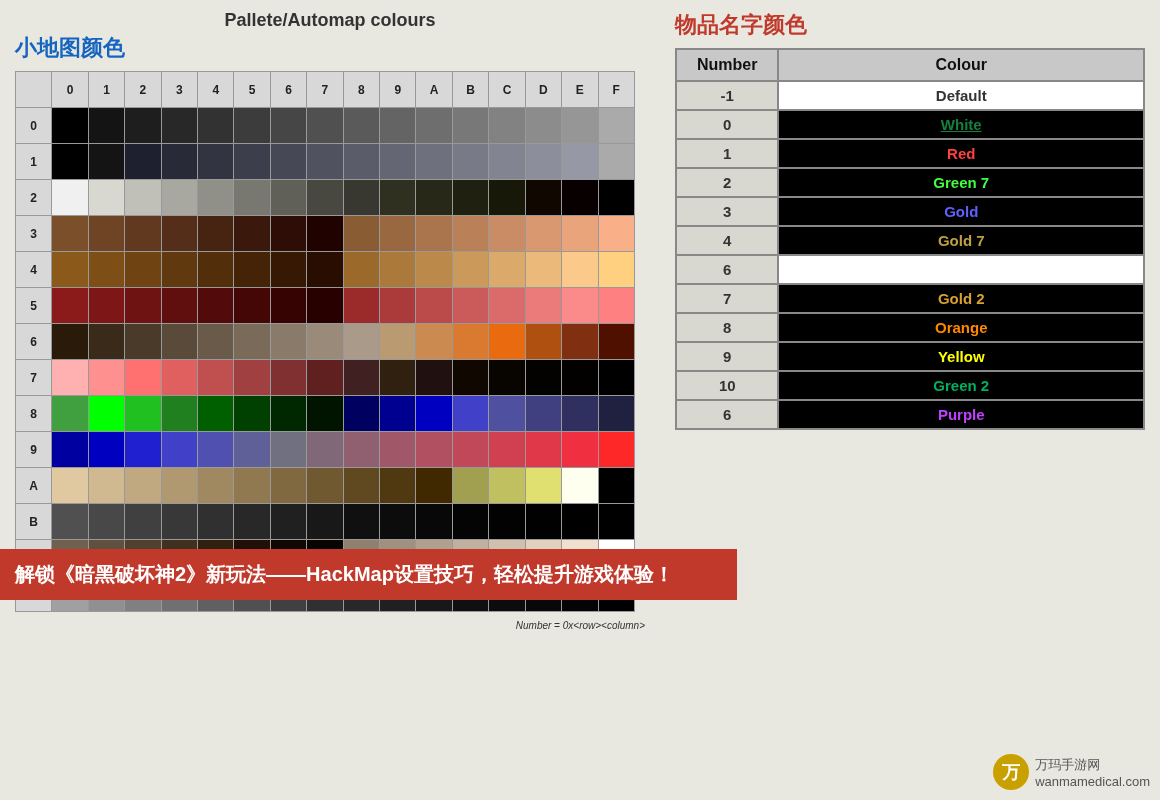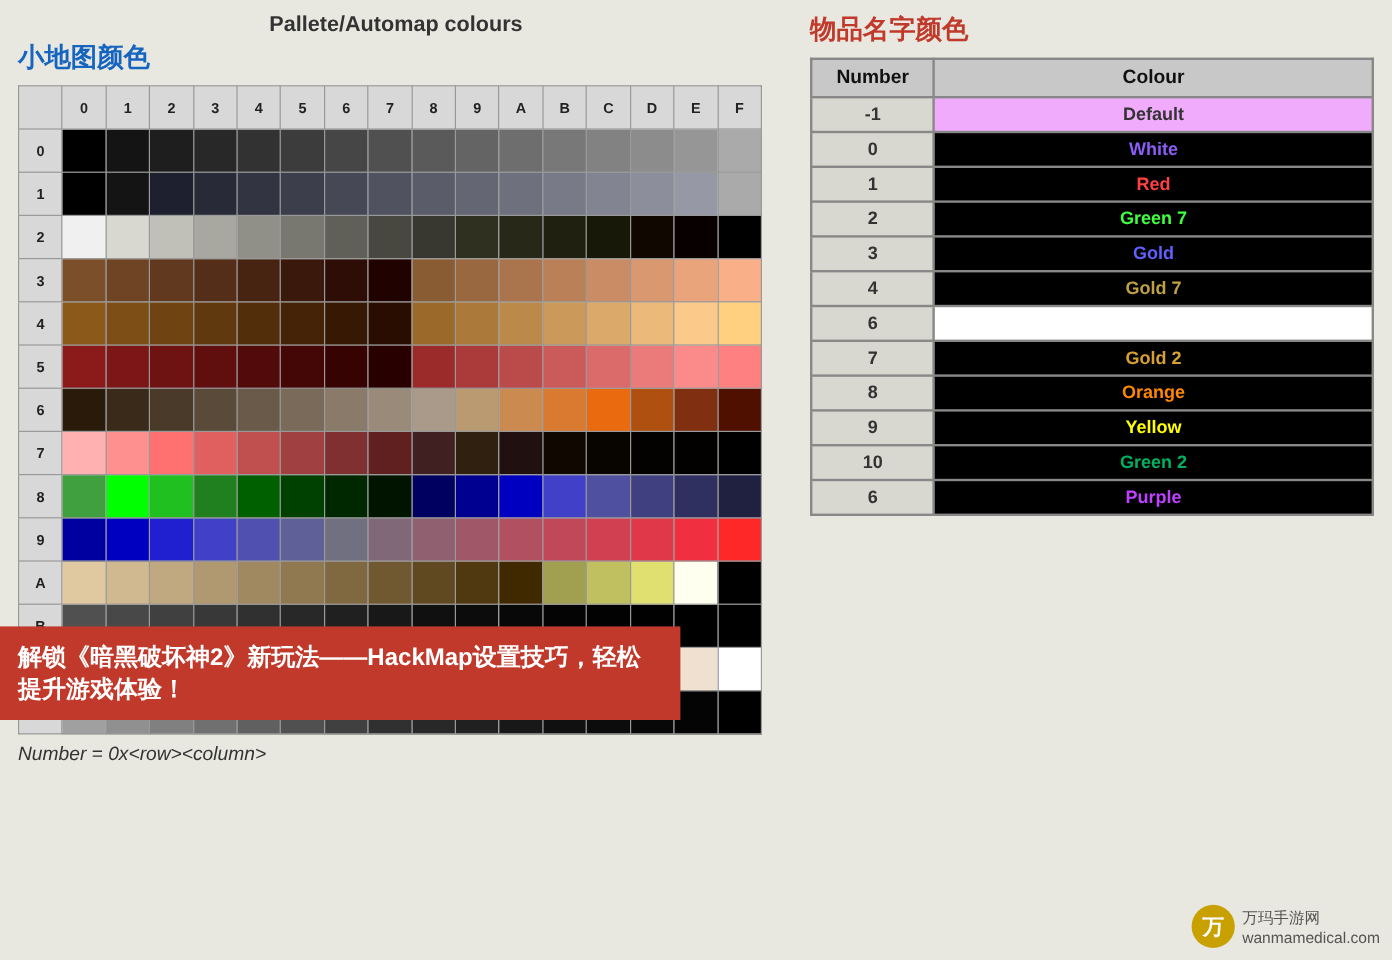--- a/index.html
+++ b/index.html
@@ -65,33 +65,33 @@
       background: #d8d8d8;
       color: #222;
       font-weight: bold;
     }
 
     .color-cell {
       border: 1px solid #888;
     }
 
     .formula-text {
-      text-align: left;
-      font-size: 16px;
+      text-align: right;
+      font-size: 10px;
       color: #333;
       margin-top: 8px;
       font-style: italic;
     }
 
     
     .banner-overlay {
       position: absolute;
       bottom: 200px;
       left: 0;
-      width: 567px;
+      width: 737px;
       background: #c0392b;
       color: #fff;
       font-size: 20px;
       font-weight: bold;
       padding: 12px 15px;
       z-index: 10;
     }
 
     
     .right-section {
@@ -495,25 +495,25 @@
       <thead>
         <tr>
           <th>Number</th>
           <th>Colour</th>
         </tr>
       </thead>
       <tbody id="text-colours-tbody">
 
       <tr>
             <td class="td-number">-1</td>
-            <td class="td-colour" style="background-color: #f0abfc; color: rgb(51, 51, 51);">Default</td>
+            <td class="td-colour" style="background-color: #ffffff; color: rgb(51, 51, 51);">Default</td>
           </tr>
           <tr>
             <td class="td-number">0</td>
-            <td class="td-colour" style="background-color: rgb(0, 0, 0); color: #8b5cf6;">White</td>
+            <td class="td-colour" style="background-color: rgb(0, 0, 0); color: #15803d; text-decoration: underline;">White</td>
           </tr>
           <tr>
             <td class="td-number">1</td>
             <td class="td-colour" style="background-color: rgb(0, 0, 0); color: rgb(255, 64, 64);">Red</td>
           </tr>
           <tr>
             <td class="td-number">2</td>
             <td class="td-colour" style="background-color: rgb(0, 0, 0); color: rgb(64, 255, 64);">Green 7</td>
           </tr>
           <tr>

